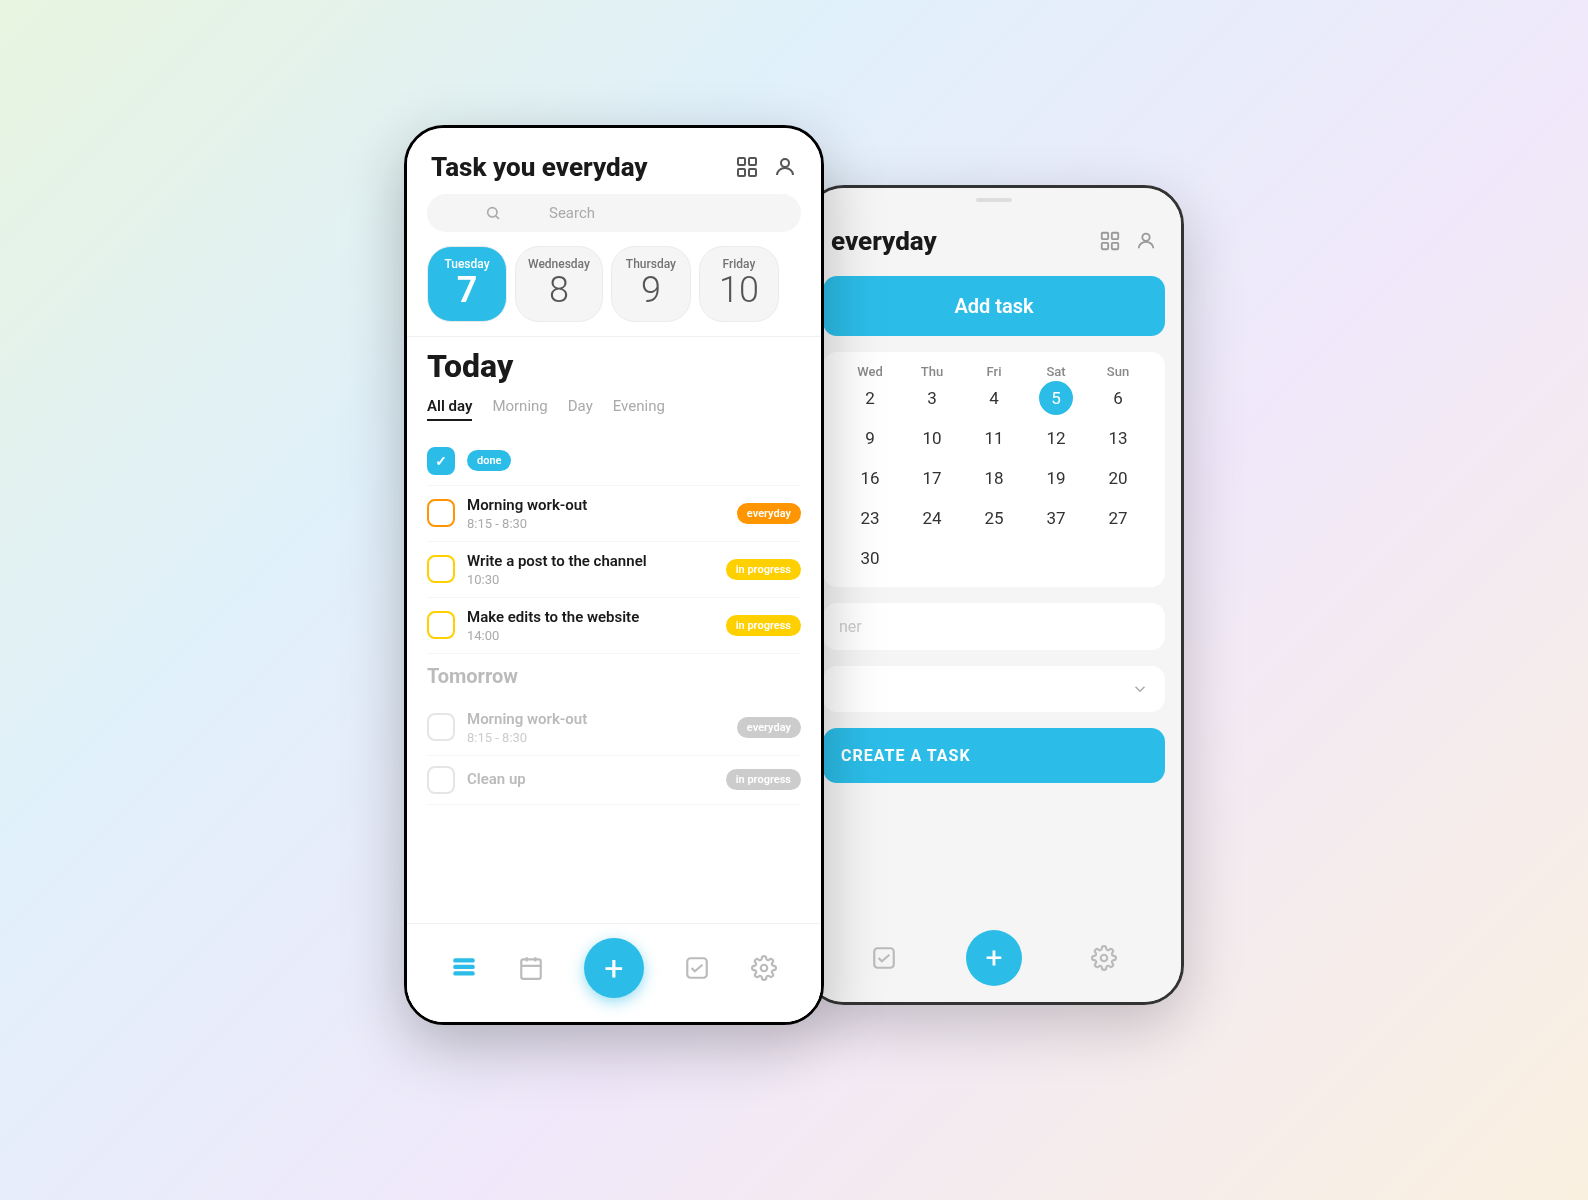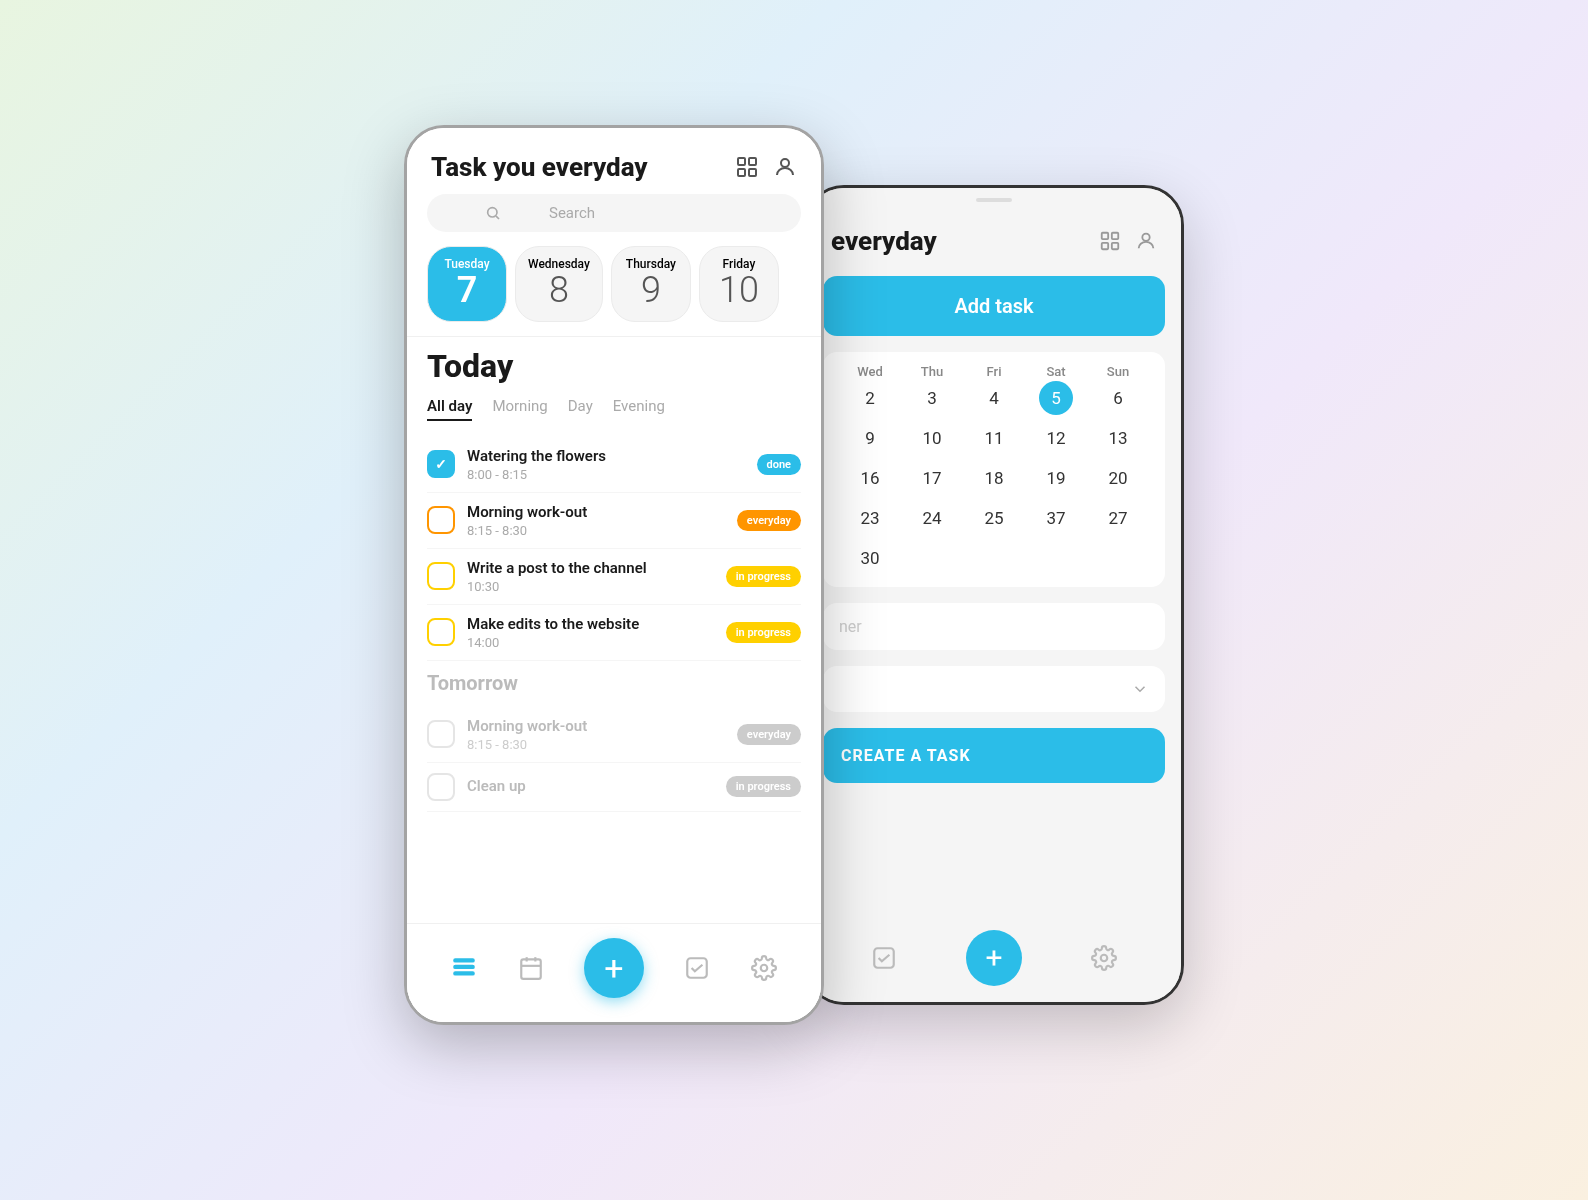--- a/index.html
+++ b/index.html
@@ -155,21 +155,21 @@
 
     
     .phone-front {
       position: absolute;
       left: 0;
       top: 0;
       width: 420px;
       height: 900px;
       background: white;
       border-radius: 40px;
-      border: 3px solid #a3a3a3;
+      border: 3px solid #000000;
       overflow: hidden;
       box-shadow: 0 20px 60px rgba(0,0,0,0.25);
       z-index: 2;
     }
 
     .phone-front .screen {
       width: 100%;
       height: 100%;
       background: white;
       display: flex;
@@ -228,21 +228,21 @@
       border: 1px solid #ebebeb;
       flex-shrink: 0;
     }
 
     .date-card.active {
       background: #2BBDE8;
     }
 
     .date-card .day-name {
       font-size: 12px;
-      color: #000000;
+      color: #737373;
       font-weight: 500;
     }
 
     .date-card.active .day-name {
       color: white;
     }
 
     .date-card .day-num {
       font-size: 36px;
       font-weight: 300;
@@ -609,24 +609,20 @@
           <span class="time-tab active">All day</span>
           <span class="time-tab">Morning</span>
           <span class="time-tab">Day</span>
           <span class="time-tab">Evening</span>
         </div>
 
         <div class="task-item">
           <div class="task-checkbox checked">
             <span class="check-mark">✓</span>
           </div>
-          <div class="task-info">
-            <div class="task-name">Watering the flowers</div>
-            <div class="task-time">8:00 - 8:15</div>
-          </div>
           <span class="task-badge badge-done">done</span>
         </div>
 
         <div class="task-item">
           <div class="task-checkbox" style="border-color:#FF9500;"></div>
           <div class="task-info">
             <div class="task-name">Morning work-out</div>
             <div class="task-time">8:15 - 8:30</div>
           </div>
           <span class="task-badge badge-everyday">everyday</span>

